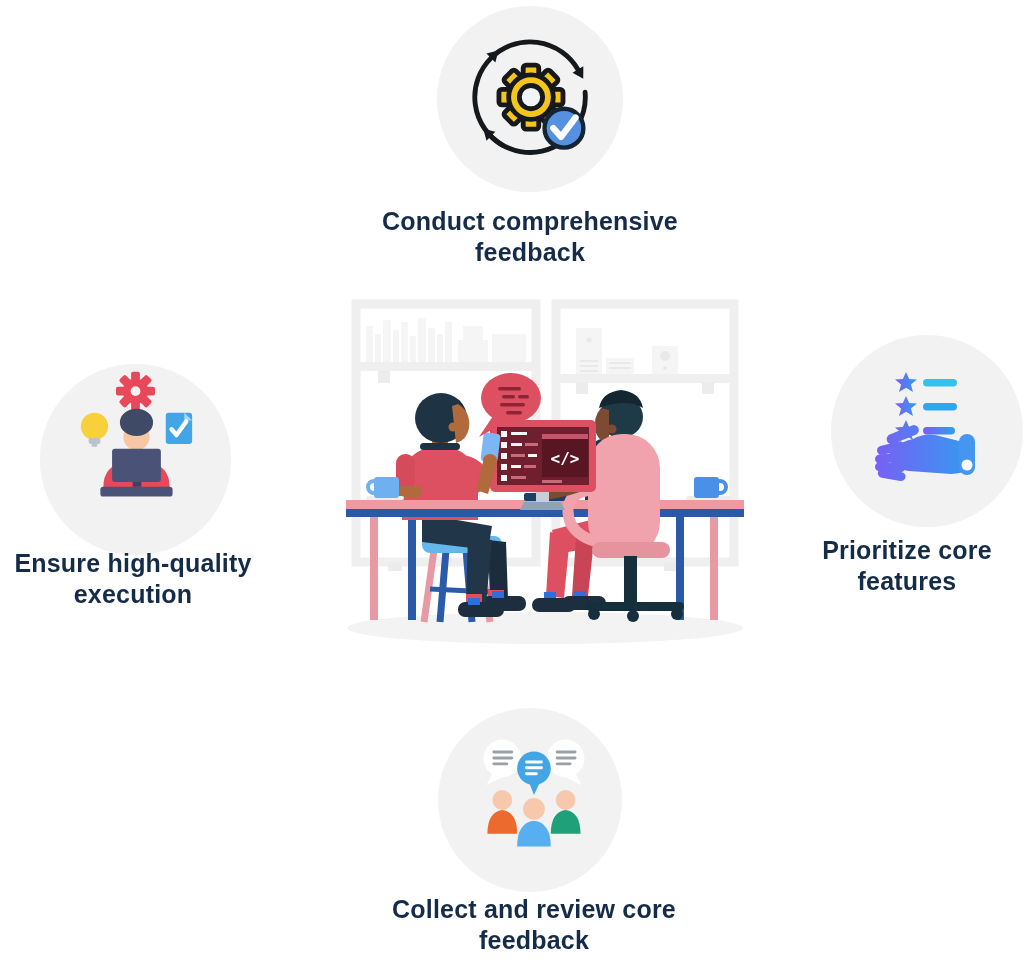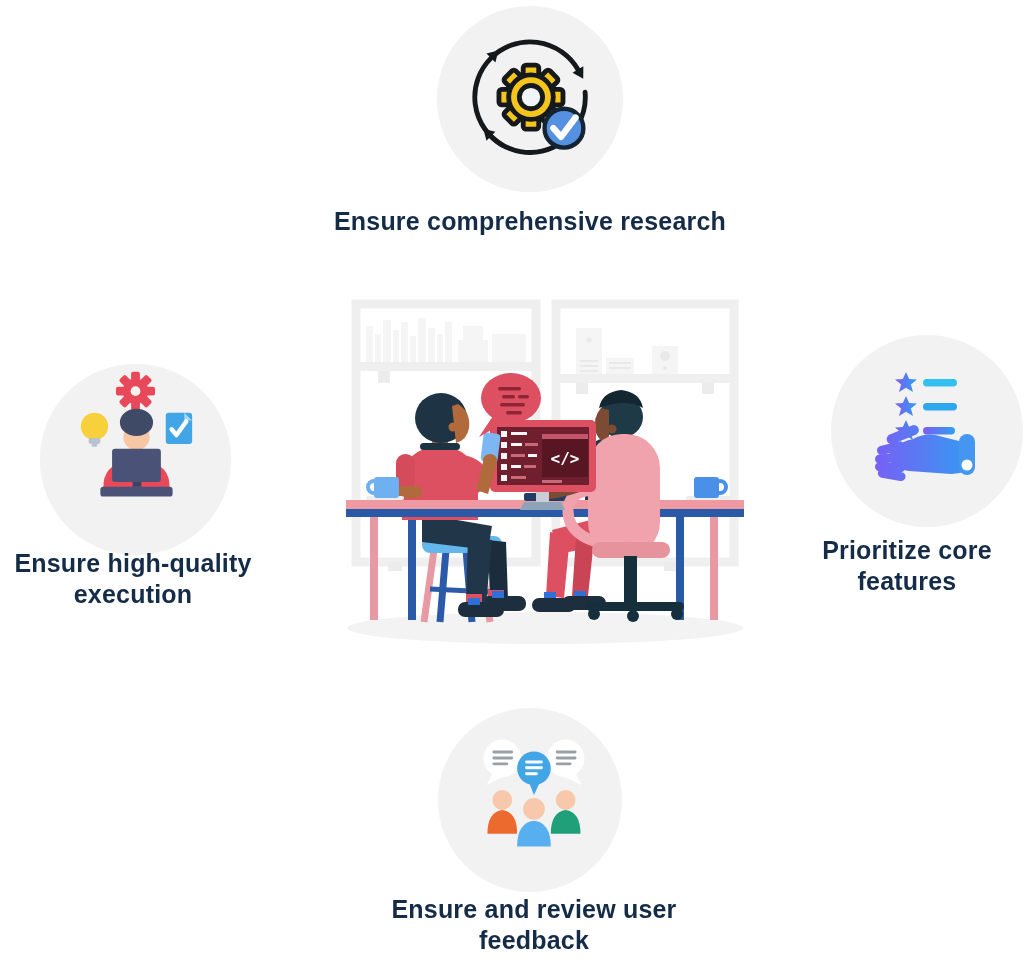--- a/index.html
+++ b/index.html
@@ -336,18 +336,18 @@
       <g fill="#8f2436">
         <rect x="168" y="99" width="23" height="3.5" rx="1.7"></rect>
         <rect x="172" y="107" width="13" height="3.5" rx="1.7"></rect>
         <rect x="188" y="107" width="11" height="3.5" rx="1.7"></rect>
         <rect x="170" y="115" width="25" height="3.5" rx="1.7"></rect>
         <rect x="176" y="123" width="16" height="3.5" rx="1.7"></rect>
       </g>
     </g>
   </svg>
 
-  <div class="node-label lbl-top">Ensure comprehensive research</div>
+  <div class="node-label lbl-top">Conduct comprehensive feedback</div>
   <div class="node-label lbl-left">Ensure high-quality execution</div>
   <div class="node-label lbl-right">Prioritize core features</div>
-  <div class="node-label lbl-bottom">Ensure and review user feedback</div>
+  <div class="node-label lbl-bottom">Collect and review core feedback</div>
 
 </div>
 
 </body></html>

